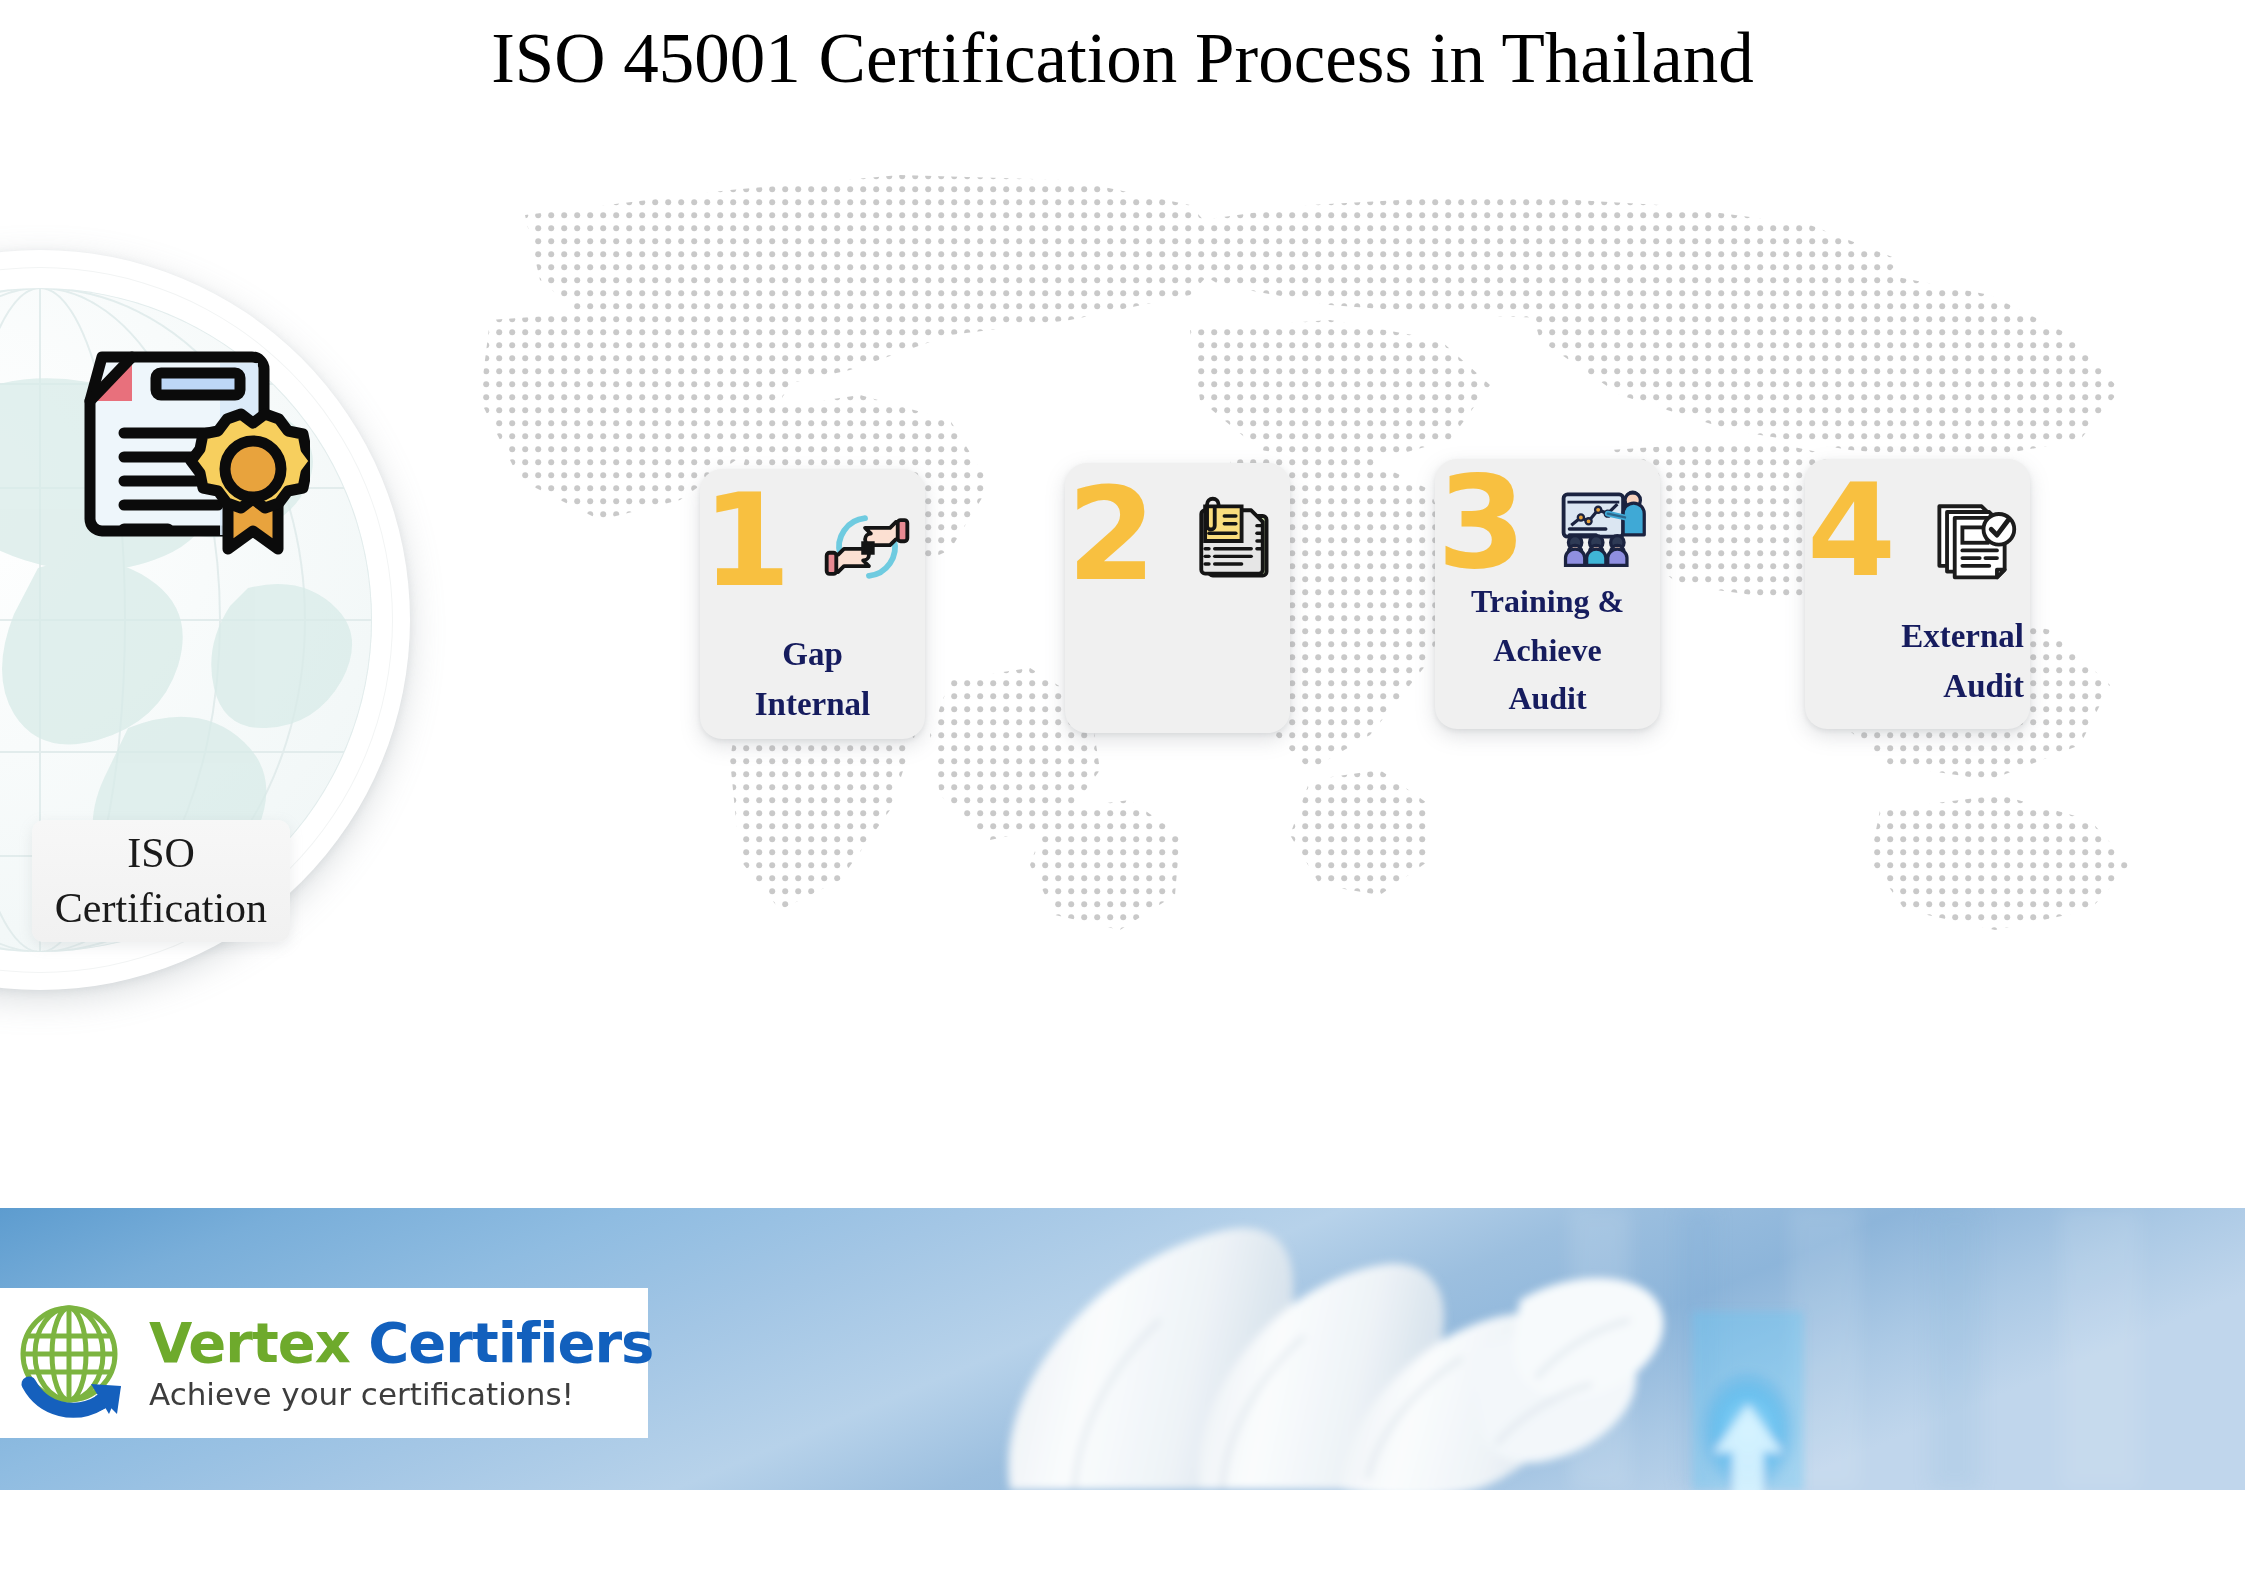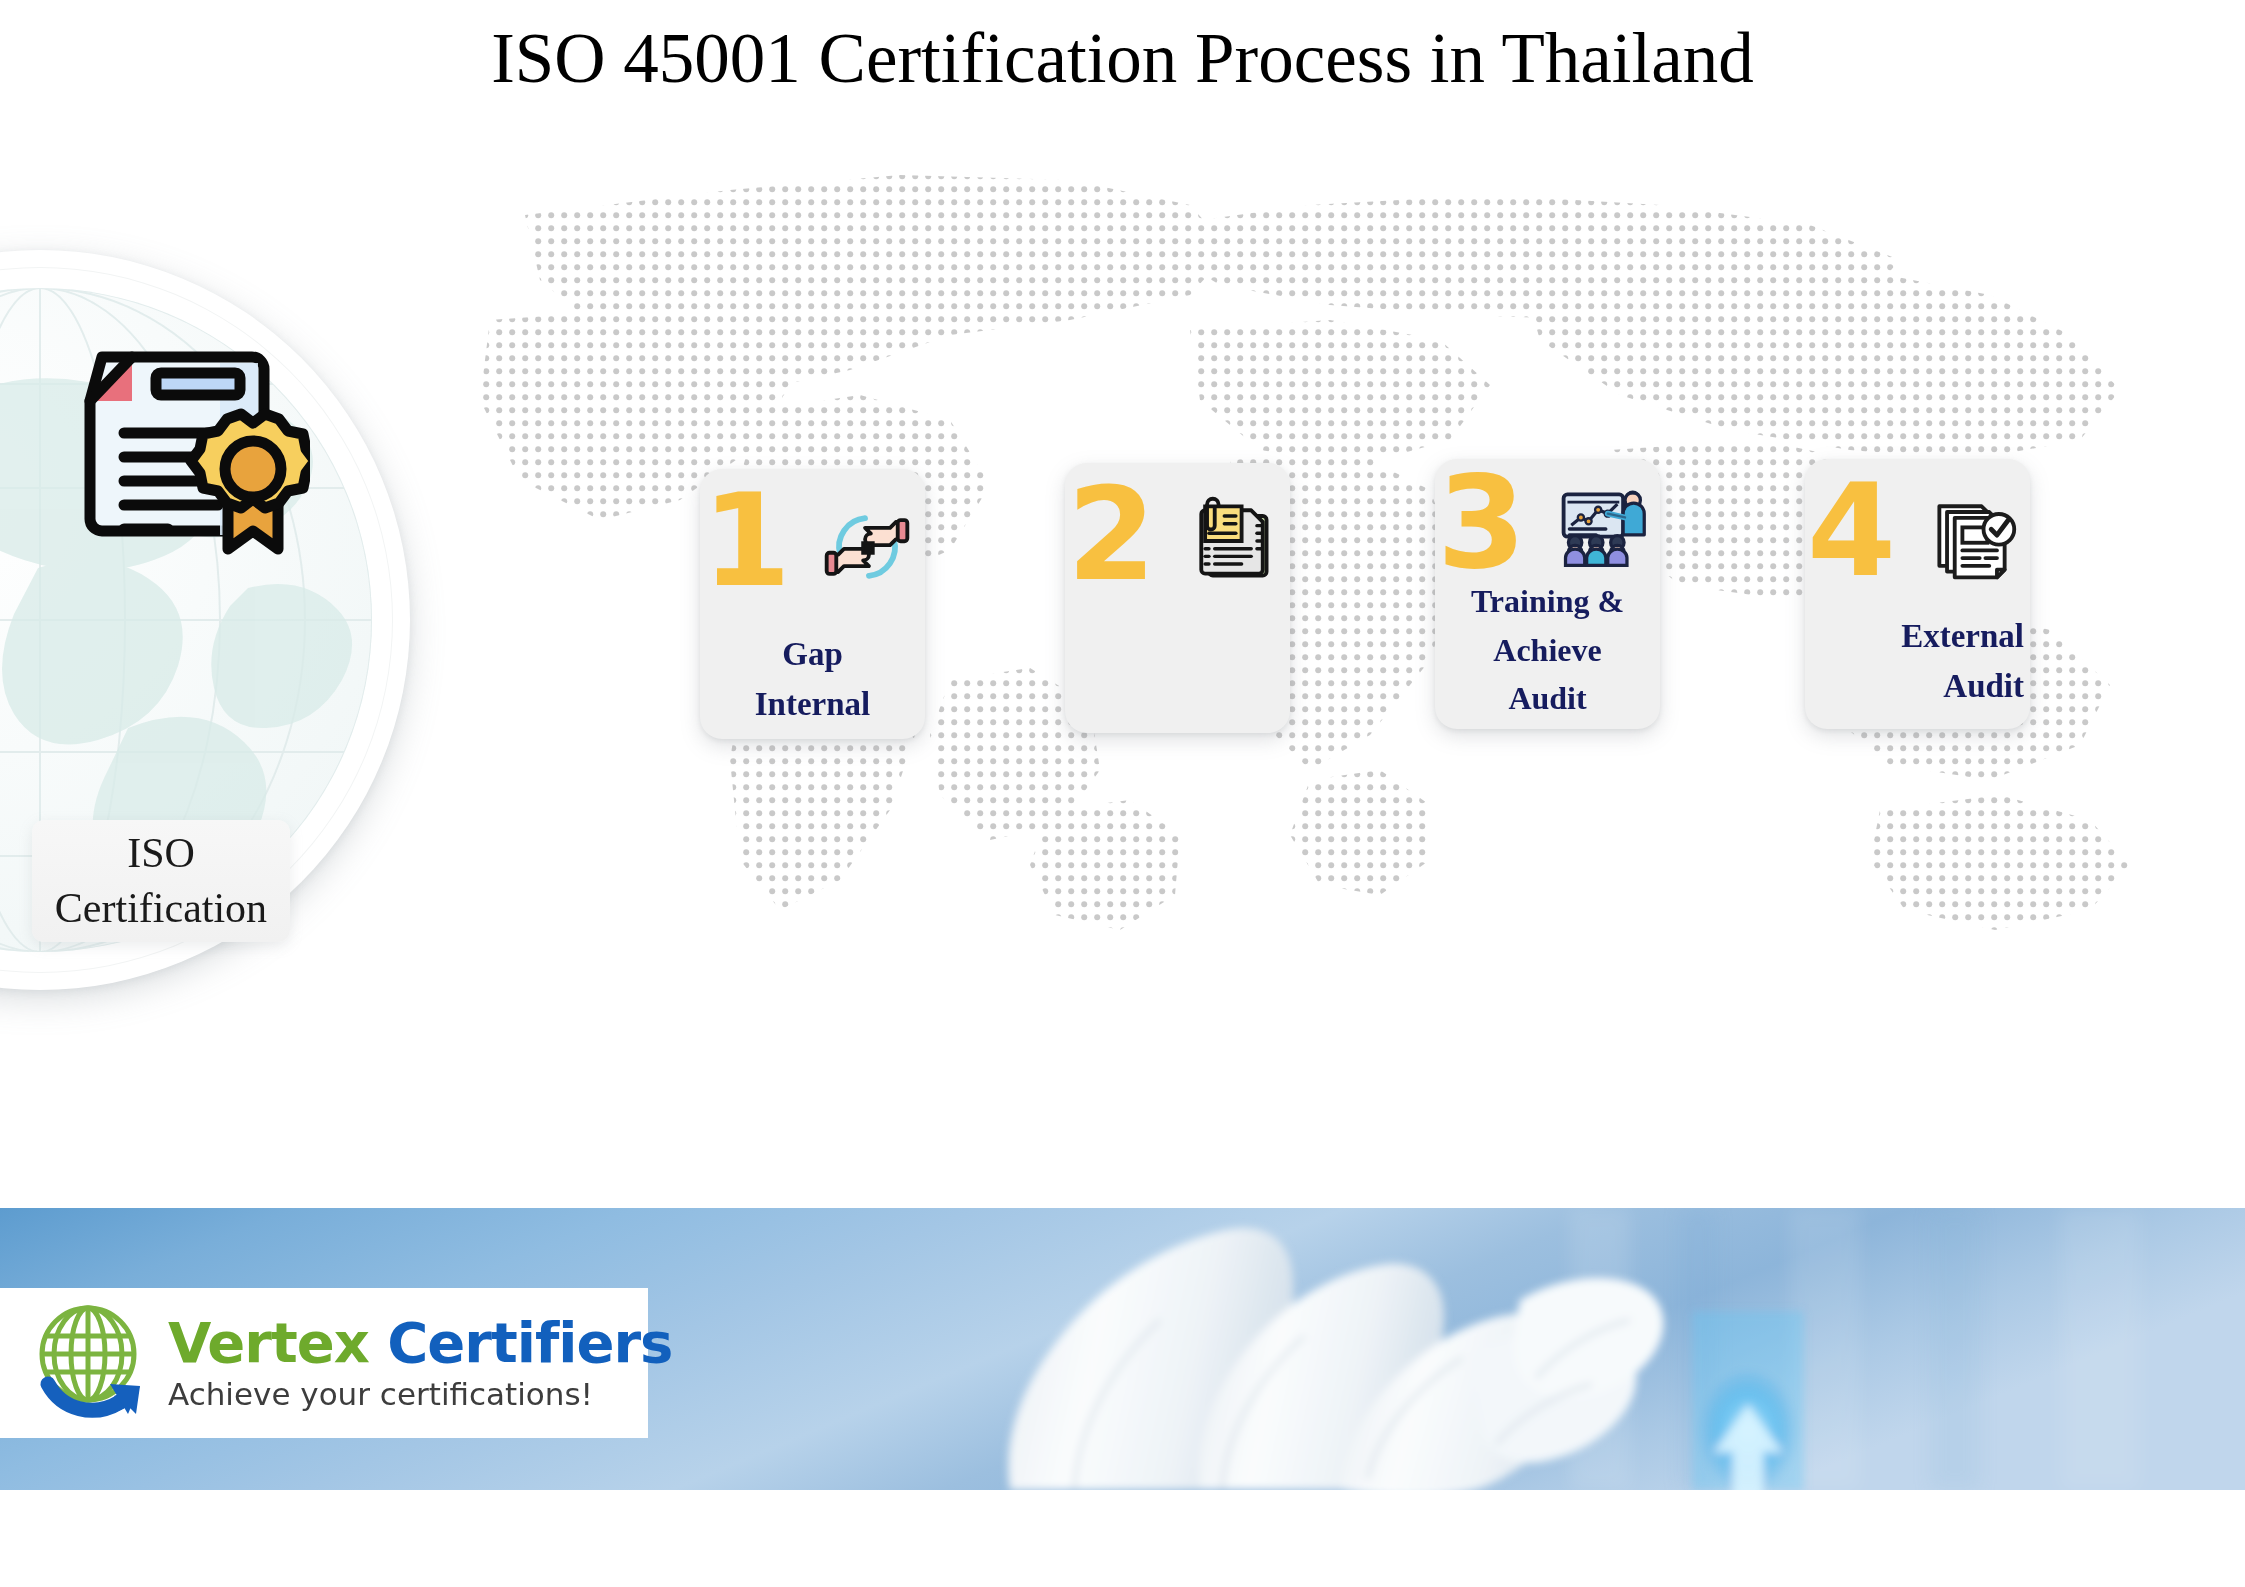--- a/index.html
+++ b/index.html
@@ -178,21 +178,21 @@
        #9dbedd 74%, #8fb6da 84%, #a9c8e4 93%, #b9d2e9 100%);
   }
   .banner-photo { position:absolute; inset:0; }
 
   .logo-box {
     position: absolute;
     top: 1288px; left: 0px;
     width: 648px; height: 150px;
     background: #ffffff;
     display: flex; align-items: center;
-    padding-left: 28px;
+    padding-left: 9px;
     z-index: 5;
   }
   .logo-mark { width: 128px; height: 126px; flex: 0 0 auto; }
   .logo-text { margin-left: 12px; }
   .logo-title {
     font-family: "DejaVu Sans", sans-serif;
     font-weight: 700;
     font-size: 56px;
     line-height: 1.02;
     letter-spacing: -1px;

